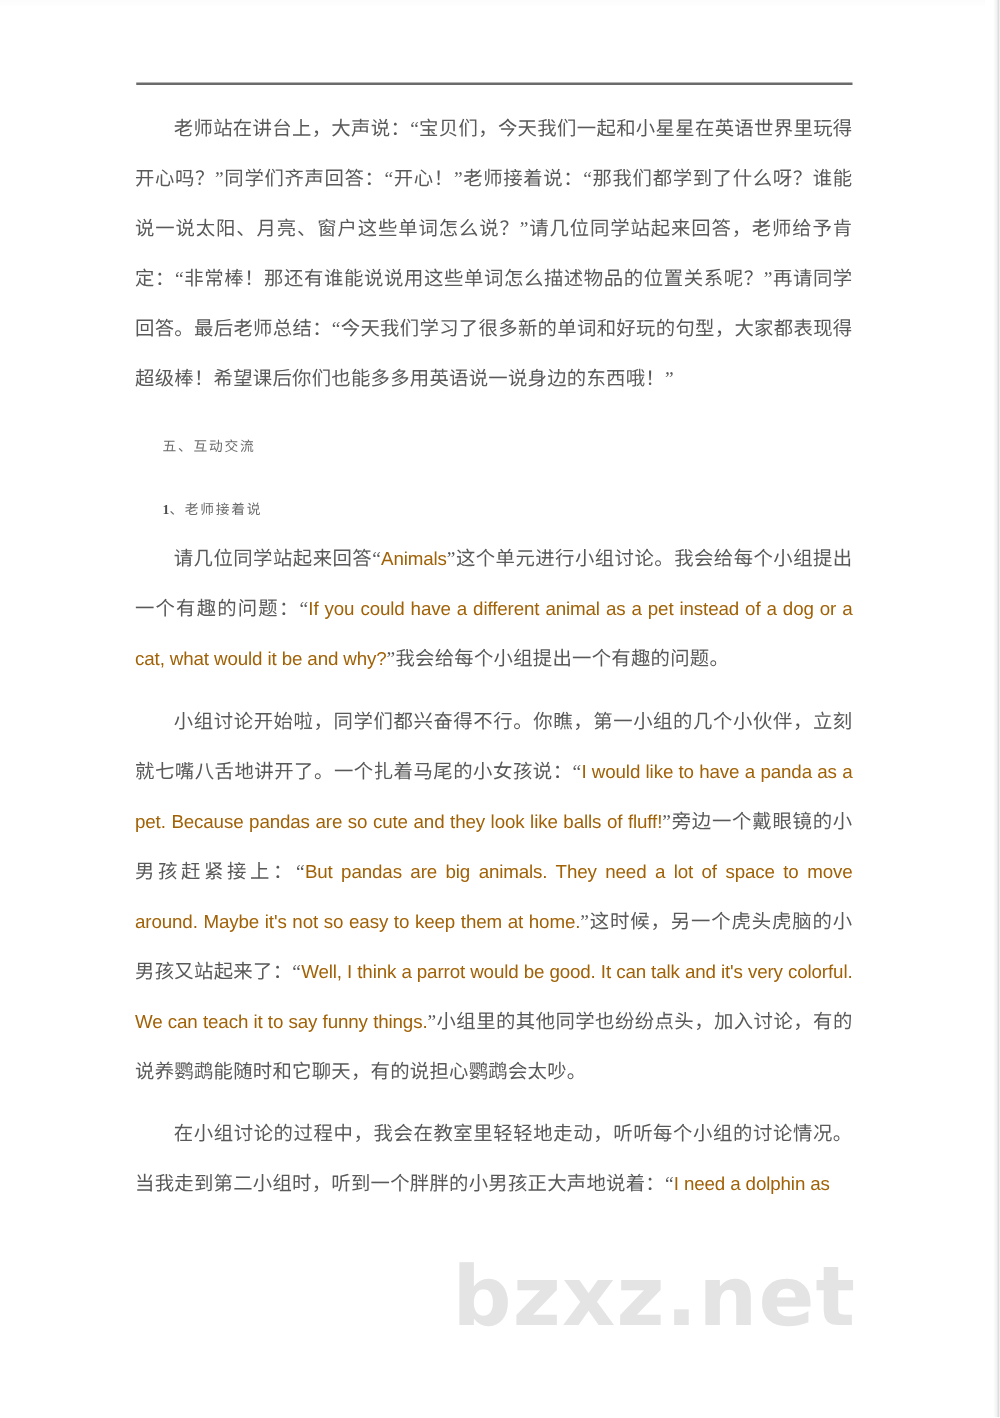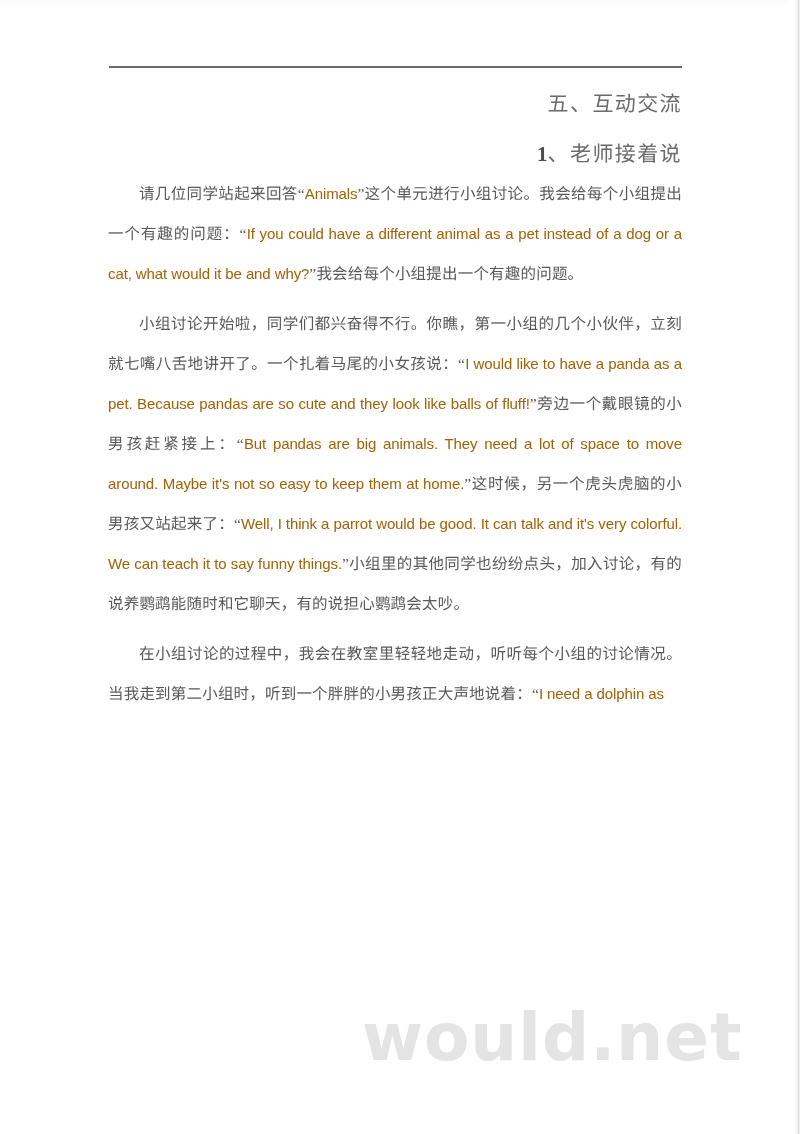--- a/index.html
+++ b/index.html
@@ -71,25 +71,24 @@
   }
   p.para + p.para {
     margin-top: 10px;
   }
 
   h2.heading, h3.heading {
     margin: 0;
     padding: 0;
     font-weight: normal;
     color: #6b6b6b;
-    font-size: 21px;
+    font-size: 11px;
     line-height: 40px;
     text-indent: 2em;
     letter-spacing: 1.4px;
-    text-align: right;
   }
   h2.heading { margin-top: 14px; }
   h3.heading { margin-top: 10px; }
   h3.heading .num {
     font-weight: bold;
     color: #4d4d4d;
     letter-spacing: 0;
   }
 
   
@@ -122,29 +121,30 @@
 
   <div class="page-edge-top"></div>
   <div class="page-edge-right"></div>
 
   <div class="content">
 
     <hr class="header-rule">
 
     <div class="body-block">
 
+      <p class="para">老师站在讲台上，大声说：“宝贝们，今天我们一起和小星星在英语世界里玩得开心吗？”同学们齐声回答：“开心！”老师接着说：“那我们都学到了什么呀？谁能说一说太阳、月亮、窗户这些单词怎么说？”请几位同学站起来回答，老师给予肯定：“非常棒！那还有谁能说说用这些单词怎么描述物品的位置关系呢？”再请同学回答。最后老师总结：“今天我们学习了很多新的单词和好玩的句型，大家都表现得超级棒！希望课后你们也能多多用英语说一说身边的东西哦！”</p>
 
       <h2 class="heading">五、互动交流</h2>
 
       <h3 class="heading"><span class="num">1</span><span>、老师接着说</span></h3>
 
       <p class="para"><span>请几位同学站起来回答“</span><span class="en">Animals</span><span>”这个单元进行小组讨论。我会给每个小组提出一个有趣的问题：“</span><span class="en">If you could have a different animal as a pet instead of a dog or a cat, what would it be and why?</span><span>”我会给每个小组提出一个有趣的问题。</span></p>
 
       <p class="para"><span>小组讨论开始啦，同学们都兴奋得不行。你瞧，第一小组的几个小伙伴，立刻就七嘴八舌地讲开了。一个扎着马尾的小女孩说：“</span><span class="en">I would like to have a panda as a pet. Because pandas are so cute and they look like balls of fluff!</span><span>”旁边一个戴眼镜的小男孩赶紧接上：“</span><span class="en">But pandas are big animals. They need a lot of space to move around. Maybe it's not so easy to keep them at home.</span><span>”这时候，另一个虎头虎脑的小男孩又站起来了：“</span><span class="en">Well, I think a parrot would be good. It can talk and it's very colorful. We can teach it to say funny things.</span><span>”小组里的其他同学也纷纷点头，加入讨论，有的说养鹦鹉能随时和它聊天，有的说担心鹦鹉会太吵。</span></p>
 
       <p class="para"><span>在小组讨论的过程中，我会在教室里轻轻地走动，听听每个小组的讨论情况。当我走到第二小组时，听到一个胖胖的小男孩正大声地说着：“</span><span class="en">I need a dolphin as</span></p>
 
     </div>
   </div>
 
-  <div class="watermark">would.net</div>
+  <div class="watermark">bzxz.net</div>
 
 </div>
 
 </body></html>

